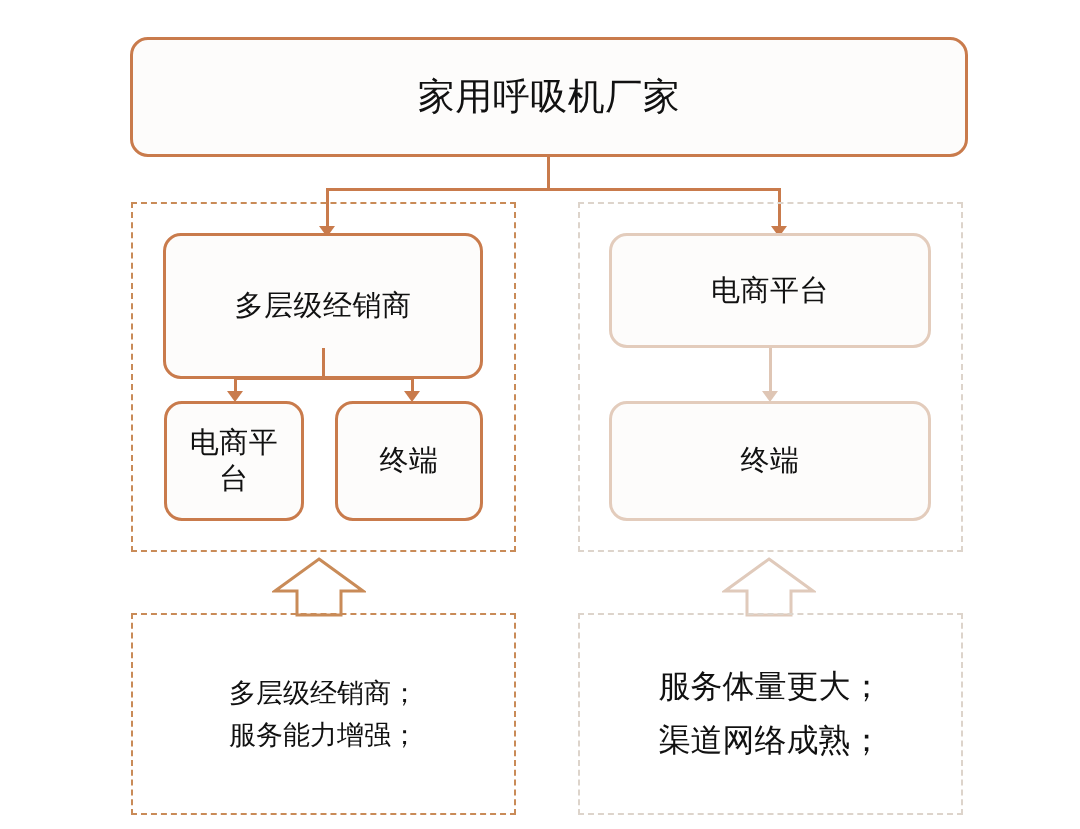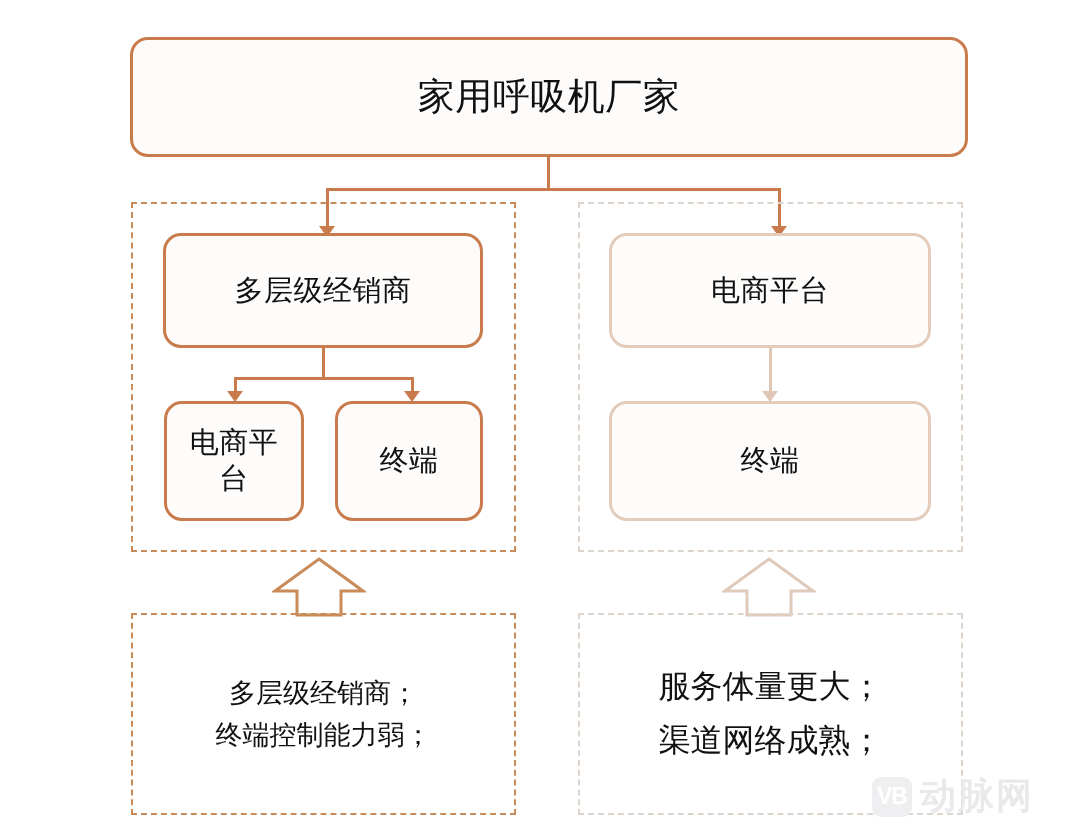--- a/index.html
+++ b/index.html
@@ -120,21 +120,21 @@
   <div class="seg" style="left:326px; top:188px; width:455px; height:3px;"></div>
 
   <div class="seg" style="left:326px; top:188px; width:3px; height:41px;"></div>
   <div class="arrowhead" style="left:319px; top:226px;"></div>
 
   <div class="seg" style="left:778px; top:188px; width:3px; height:41px;"></div>
   <div class="arrowhead" style="left:771px; top:226px;"></div>
 
   <div class="group group-strong" style="left:131px; top:202px; width:385px; height:350px;"></div>
 
-  <div class="node node-strong" style="left:163px; top:233px; width:320px; height:115px; font-size:29px;">
+  <div class="node node-strong" style="left:163px; top:233px; width:320px; height:146px; font-size:29px;">
     <span>多层级经销商</span>
   </div>
 
   <div class="seg" style="left:322px; top:348px; width:3px; height:31px;"></div>
   <div class="seg" style="left:234px; top:377px; width:180px; height:3px;"></div>
   <div class="seg" style="left:234px; top:377px; width:3px; height:18px;"></div>
   <div class="arrowhead" style="left:227px; top:391px;"></div>
   <div class="seg" style="left:411px; top:377px; width:3px; height:18px;"></div>
   <div class="arrowhead" style="left:404px; top:391px;"></div>
 
@@ -145,21 +145,21 @@
   <div class="node node-strong" style="left:335px; top:401px; width:148px; height:120px; font-size:29px;">
     <span>终端</span>
   </div>
 
   <svg class="uparrow" style="left:272px; top:556px;" width="94" height="62" viewBox="0 0 94 62">
     <polygon points="47,3 91,35 69,35 69,59 25,59 25,35 3,35" fill="none" stroke="#C98B58" stroke-width="3"></polygon>
   </svg>
 
   <div class="group group-strong notebox" style="left:131px; top:613px; width:385px; height:202px; font-size:27px; gap:6px;">
     <span class="line">多层级经销商；</span>
-    <span class="line">终端控制能力弱；</span>
+    <span class="line">服务能力增强；</span>
   </div>
 
   <div class="group group-pale" style="left:578px; top:202px; width:385px; height:350px;"></div>
 
   <div class="node node-pale" style="left:609px; top:233px; width:322px; height:115px; font-size:29px;">
     <span>电商平台</span>
   </div>
 
   <div class="seg seg-pale" style="left:769px; top:348px; width:3px; height:47px;"></div>
   <div class="arrowhead arrowhead-pale" style="left:762px; top:391px;"></div>
@@ -170,20 +170,14 @@
 
   <svg class="uparrow" style="left:722px; top:556px;" width="94" height="62" viewBox="0 0 94 62">
     <polygon points="47,3 91,35 69,35 69,59 25,59 25,35 3,35" fill="none" stroke="#E0CABB" stroke-width="3"></polygon>
   </svg>
 
   <div class="group group-pale notebox" style="left:578px; top:613px; width:385px; height:202px; font-size:32px; gap:10px;">
     <span class="line">服务体量更大；</span>
     <span class="line">渠道网络成熟；</span>
   </div>
 
-  <div id="watermark" style="left:872px; top:772px;">
-    <div id="wm-badge">
-      <span>VB</span>
-    </div>
-    <div id="wm-text">动脉网</div>
-  </div>
 
 </div>
 
 </body></html>

